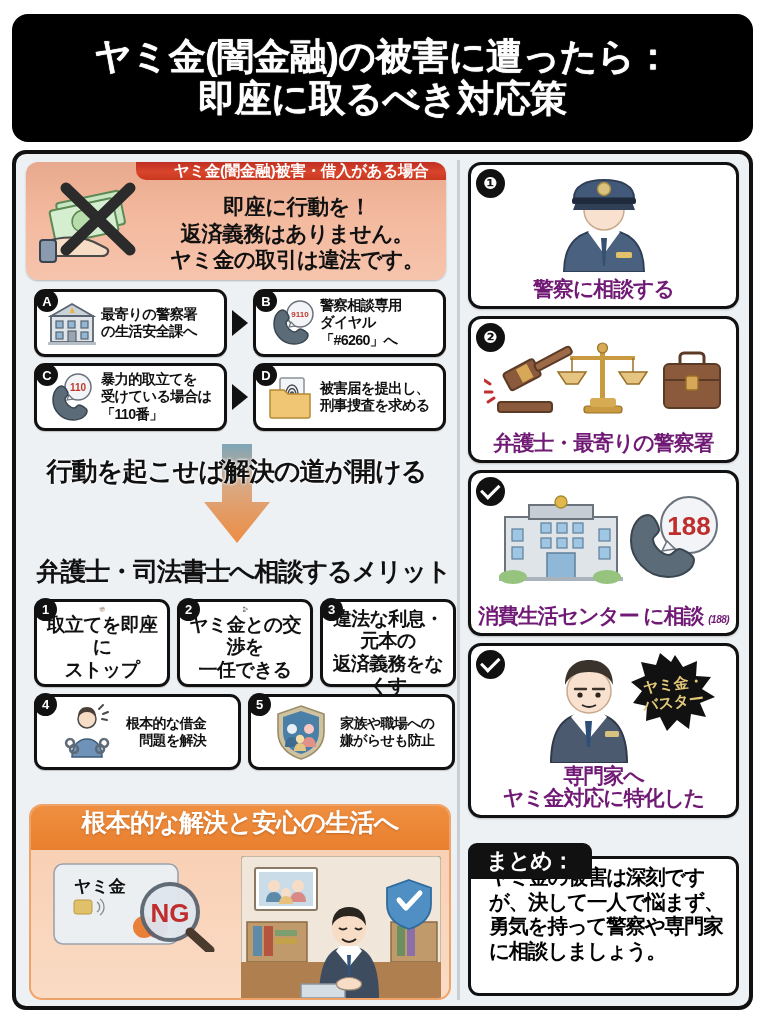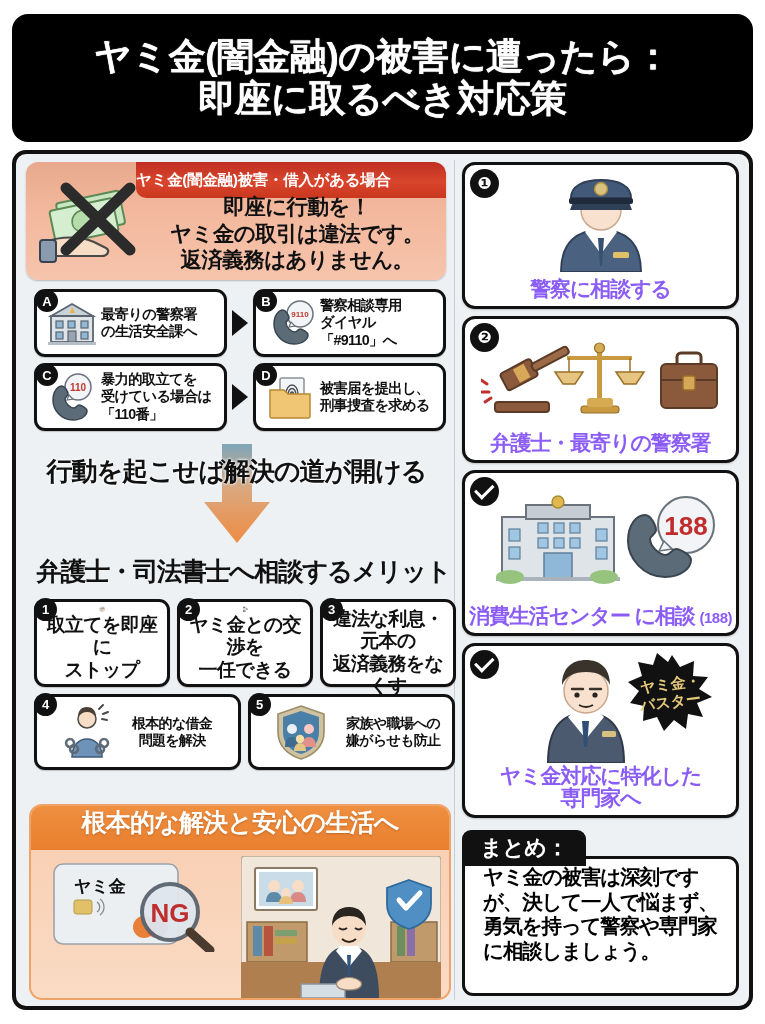--- a/index.html
+++ b/index.html
@@ -34,24 +34,24 @@
   .col-right { flex: 1; padding: 8px 10px 8px 8px; display: flex; flex-direction: column; gap: 7px; }
 
   
   .alert-card {
     position: relative; width: 420px; height: 118px;
     border-radius: 12px; overflow: hidden;
     background: linear-gradient(180deg,#e8a98e 0%, #f3b99e 45%, #f6c4ac 100%);
     box-shadow: 0 1px 2px rgba(0,0,0,.25);
   }
   .alert-head {
-    position: absolute; right: 0; top: 0; width: 310px; height: 36px;
+    position: absolute; right: 0; top: 0; width: 310px; height: 18px;
     background: linear-gradient(180deg,#bf2f22 0%, #d9452c 55%, #c9371f 100%);
     border-top-right-radius: 12px; border-bottom-left-radius: 10px;
-    display: flex; align-items: center; justify-content: flex-start;
+    display: flex; align-items: center; justify-content: center; padding-left: 20px;
   }
   .alert-head span {
     color: #fff; font-weight: 700; font-size: 15.5px; letter-spacing: -0.3px; white-space: nowrap;
   }
   .alert-body {
     position: absolute; left: 128px; top: 30px; right: 6px; bottom: 4px;
     display: flex; flex-direction: column; justify-content: center; align-items: center;
   }
   .alert-body div {
     font-weight: 700; font-size: 21.5px; line-height: 1.24; color: #111;
@@ -112,21 +112,21 @@
   .merit-card.w2 { width: 207px; height: 76px; padding: 3px; display: flex; align-items: center; }
   .merit-badge {
     position: absolute; left: -3px; top: -4px; width: 23px; height: 23px;
     background: #111; color: #fff; border-radius: 50%;
     display: flex; align-items: center; justify-content: center;
     font-size: 13px; font-weight: 700;
   }
   .merit-icon { width: 50px; height: 46px; }
   .merit-icon.sq { width: 58px; height: 58px; flex: 0 0 58px; margin-left: 18px; }
   .merit-label { font-size: 19px; font-weight: 700; line-height: 1.18; color: #111; text-align: center; letter-spacing: -0.7px; margin-top: 2px; }
-  .merit-label.side { text-align: center; margin-top: 0; margin-left: 16px; font-size: 14px; }
+  .merit-label.side { text-align: right; margin-top: 0; margin-left: 10px; font-size: 14px; }
 
   
   .bottom-panel {
     position: absolute; left: 13px; top: 650px; width: 422px; height: 196px;
     border-radius: 13px; overflow: hidden;
     background: linear-gradient(180deg,#f8cdb0 0%, #fadbc4 100%);
     border: 2px solid #f0a368;
   }
   .bottom-head {
     height: 44px; width: 100%;
@@ -152,32 +152,32 @@
     background: #111; color: #fff; border-radius: 50%;
     display: flex; align-items: center; justify-content: center;
     font-size: 17px; font-weight: 700; z-index: 3;
   }
   .rcard-badge.check::after {
     content: ""; width: 15px; height: 8px;
     border-left: 3.5px solid #fff; border-bottom: 3.5px solid #fff;
     transform: rotate(-45deg) translate(1px,-2px);
   }
   .rcard-art { flex: 1; display: flex; align-items: center; justify-content: center; width: 100%; }
-  .rcard-label { font-size: 21px; font-weight: 700; color: #8b5cf6; letter-spacing: -1.1px; text-align: center; line-height: 1.08; white-space: nowrap; }
-  .rcard-label .sub { font-size: 15px; letter-spacing: -0.5px; }
+  .rcard-label { font-size: 21px; font-weight: 700; color: #701a75; letter-spacing: -1.1px; text-align: center; line-height: 1.08; white-space: nowrap; }
+  .rcard-label .sub { font-size: 10px; letter-spacing: -0.5px; font-style: italic; }
 
   #card1 { height: 147px; }
   #card2 { height: 147px; }
   #card3 { height: 166px; }
   #card4 { height: 175px; }
 
   
   .summary-wrap { position: relative; margin-top: 1px; }
   .summary-tab {
-    position: absolute; left: 0; top: 4px; width: 124px; height: 36px;
+    position: absolute; left: 0; top: 17px; width: 124px; height: 36px;
     background: #111; border-radius: 9px 9px 0 0;
     display: flex; align-items: center; justify-content: center; z-index: 2;
   }
   .summary-tab span { color: #fff; font-size: 22px; font-weight: 700; letter-spacing: -0.5px; }
   .summary-box {
     margin-top: 30px; background: #fff; border: 3px solid #111; border-radius: 11px;
     padding: 6px 6px 5px; min-height: 140px;
   }
   .summary-box p {
     font-size: 20.5px; font-weight: 700; color: #000000; line-height: 1.2;
@@ -211,22 +211,22 @@
           <g stroke="#2b2b2b" stroke-width="11" stroke-linecap="round">
             <line x1="28" y1="8" x2="92" y2="70"></line>
             <line x1="92" y1="8" x2="28" y2="70"></line>
           </g>
         </svg>
         <div class="alert-head">
           <span>ヤミ金(闇金融)被害・借入がある場合</span>
         </div>
         <div class="alert-body">
           <div>即座に行動を！</div>
+          <div>返済義務はありません。</div>
           <div>ヤミ金の取引は違法です。</div>
-          <div>返済義務はありません。</div>
         </div>
       </div>
 
       <div class="abcd">
         <div class="abcd-row">
           <div class="step-box">
             <div class="step-badge">A</div>
             <svg class="step-icon" viewBox="0 0 54 54">
               <rect x="6" y="20" width="42" height="26" fill="#dfe4e9" stroke="#5a6470" stroke-width="1.8"></rect>
               <polygon points="27,8 48,20 6,20" fill="#c9d1d9" stroke="#5a6470" stroke-width="1.8"></polygon>
@@ -249,21 +249,21 @@
             <div class="step-badge">B</div>
             <svg class="step-icon" viewBox="0 0 54 54">
               <circle cx="36" cy="18" r="13" fill="#f2f4f7" stroke="#6b737d" stroke-width="1.5"></circle>
               <polygon points="27,26 31,30 25,31" fill="#f2f4f7" stroke="#6b737d" stroke-width="1.2"></polygon>
               <text x="36" y="21" font-size="8" font-weight="700" fill="#c0392b" text-anchor="middle" font-family="Liberation Sans, sans-serif">9110</text>
               <path d="M10 28 c0-9 5-14 9-14 3 0 6 6 6 8 0 2-3 3-3 5 0 4 5 9 9 9 2 0 3-3 5-3 2 0 8 3 8 6 0 4-5 9-14 9-12 0-20-10-20-20z" fill="#5c6b78" stroke="#39454f" stroke-width="1.5"></path>
             </svg>
             <div class="step-text">
               <div>警察相談専用</div>
               <div>ダイヤル</div>
-              <div>「#9110」へ</div>
+              <div>「#6260」へ</div>
             </div>
             <div class="conn-down"></div>
           </div>
         </div>
         <div class="abcd-row">
           <div class="step-box">
             <div class="step-badge">C</div>
             <svg class="step-icon" viewBox="0 0 54 54">
               <circle cx="33" cy="17" r="13" fill="#f2f4f7" stroke="#6b737d" stroke-width="1.5"></circle>
               <polygon points="24,25 28,29 22,30" fill="#f2f4f7" stroke="#6b737d" stroke-width="1.2"></polygon>
@@ -583,22 +583,22 @@
               <circle cx="119" cy="44" r="2.6" fill="#2b2520"></circle>
             <path d="M103 54 q7 4 14 0" stroke="#2b2520" stroke-width="2" fill="none"></path>
             <g>
               <polygon points="196,4 204,16 218,10 217,25 232,26 223,38 236,46 221,52 227,66 212,63 210,78 198,69 188,80 181,66 167,70 168,55 154,52 163,40 152,31 166,25 162,11 177,14 181,2 192,11" fill="#111"></polygon>
               <text x="195" y="38" font-size="15" font-weight="700" fill="#e5c97a" text-anchor="middle" transform="rotate(-7 195 38)" font-family="Liberation Sans, sans-serif">ヤミ金・</text>
               <text x="195" y="56" font-size="15" font-weight="700" fill="#e5c97a" text-anchor="middle" transform="rotate(-7 195 56)" font-family="Liberation Sans, sans-serif">バスター</text>
             </g>
           </svg>
         </div>
         <div class="rcard-label">
+          <div>専門家へ</div>
           <div>ヤミ金対応に特化した</div>
-          <div>専門家へ</div>
         </div>
       </div>
 
       <div class="summary-wrap">
         <div class="summary-tab">
           <span>まとめ：</span>
         </div>
         <div class="summary-box">
           <p>ヤミ金の被害は深刻ですが、決して一人で悩まず、勇気を持って警察や専門家に相談しましょう。</p>
         </div>

